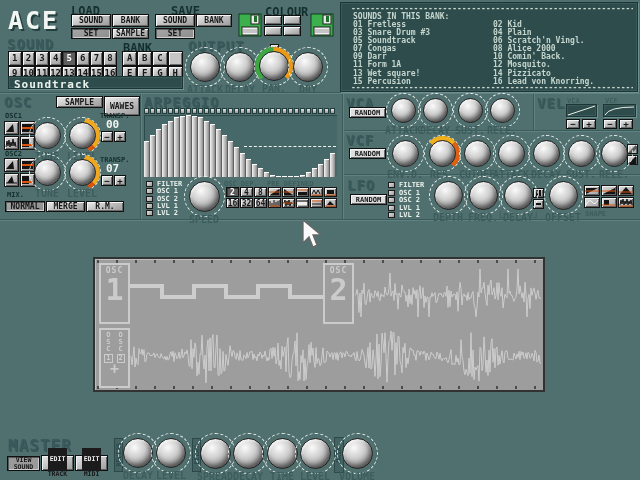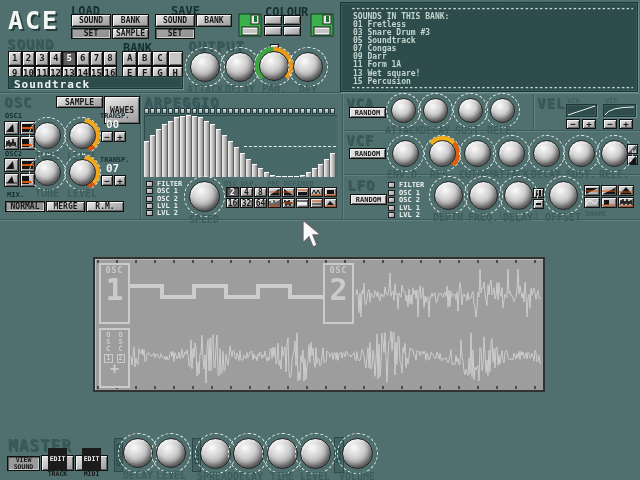--- a/index.html
+++ b/index.html
@@ -151,26 +151,27 @@
 
   <div class="title" style="left:188px;top:38px;">OUTPUT</div>
   <div class="icobtn" style="left:270px;top:44px;width:9px;height:8px;">
       <div style="width:2px;height:5px;background:#111;"></div>
     </div>
 
   <div class="darkpanel" style="left:340px;top:2px;width:298px;height:90px;">
     <div class="listtext" style="position:absolute;left:10px;top:2px;width:282px;overflow:hidden;">------------------------------------------------------------</div>
     <div class="listtext" style="position:absolute;left:12px;top:10px;">SOUNDS IN THIS BANK:</div>
     <div id="bank-list-left" class="listtext" style="position:absolute;left:12px;top:18px;"><div>01 Fretless</div><div>03 Snare Drum #3</div><div>05 Soundtrack</div><div>07 Congas</div><div>09 Darr</div><div>11 Form 1A</div><div>13 Wet square!</div><div>15 Percusion</div></div>
+    <div id="bank-list-right" class="listtext" style="position:absolute;left:152px;top:18px;"><div>02 Kid</div><div>04 Plain</div><div>06 Scratch'n Vingl.</div><div>08 Alice 2000</div><div>10 Comin' Back.</div><div>12 Mosquito.</div><div>14 Pizzicato</div><div>16 Lead von Knorring.</div></div>
     <div class="listtext" style="position:absolute;left:10px;top:81px;width:282px;overflow:hidden;">------------------------------------------------------------</div>
   </div>
 
   <div class="title" style="left:4px;top:94px;">OSC</div>
   <div class="btn" style="left:56px;top:96px;width:47px;height:12px;">SAMPLE</div>
-  <div class="btn" style="left:104px;top:96px;width:36px;height:28px;">WAWES</div>
+  <div class="btn" style="left:104px;top:96px;width:36px;height:20px;">WAWES</div>
 
   <div class="dlab" style="left:5px;top:112px;font-size:7px;">OSC1</div>
 
   <div class="icobtn" style="left:4px;top:121px;width:15px;height:14px;">
       <svg width="13" height="12" viewBox="0 0 13 12">
         <polygon points="1,10 8,2 9,10" fill="#141414"></polygon>
       </svg>
     </div>
   <div class="icobtn" style="left:20px;top:121px;width:15px;height:14px;">
       <svg width="13" height="12" viewBox="0 0 13 12">

